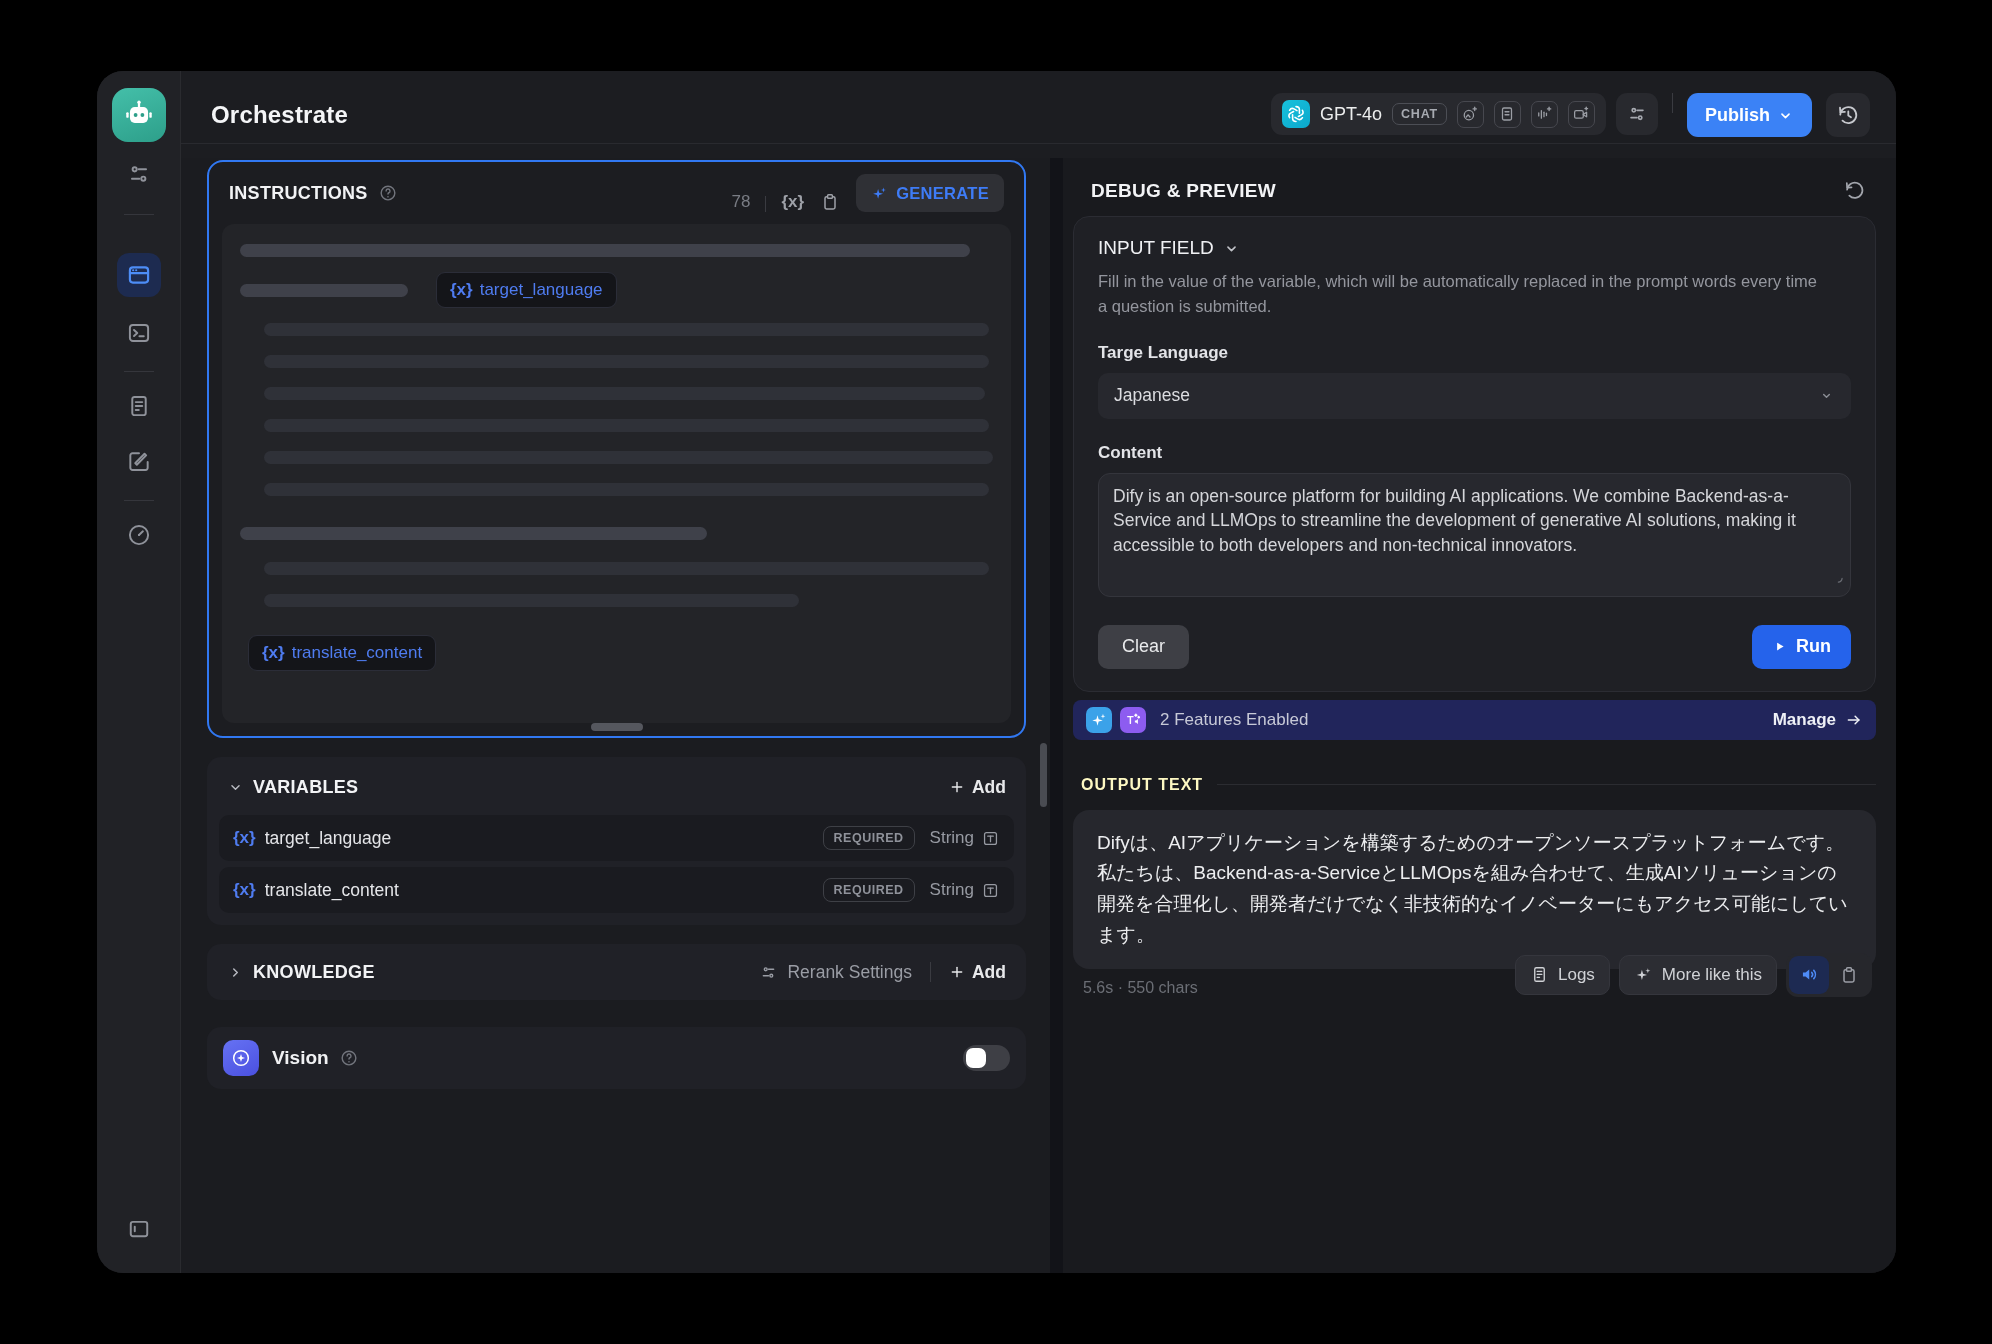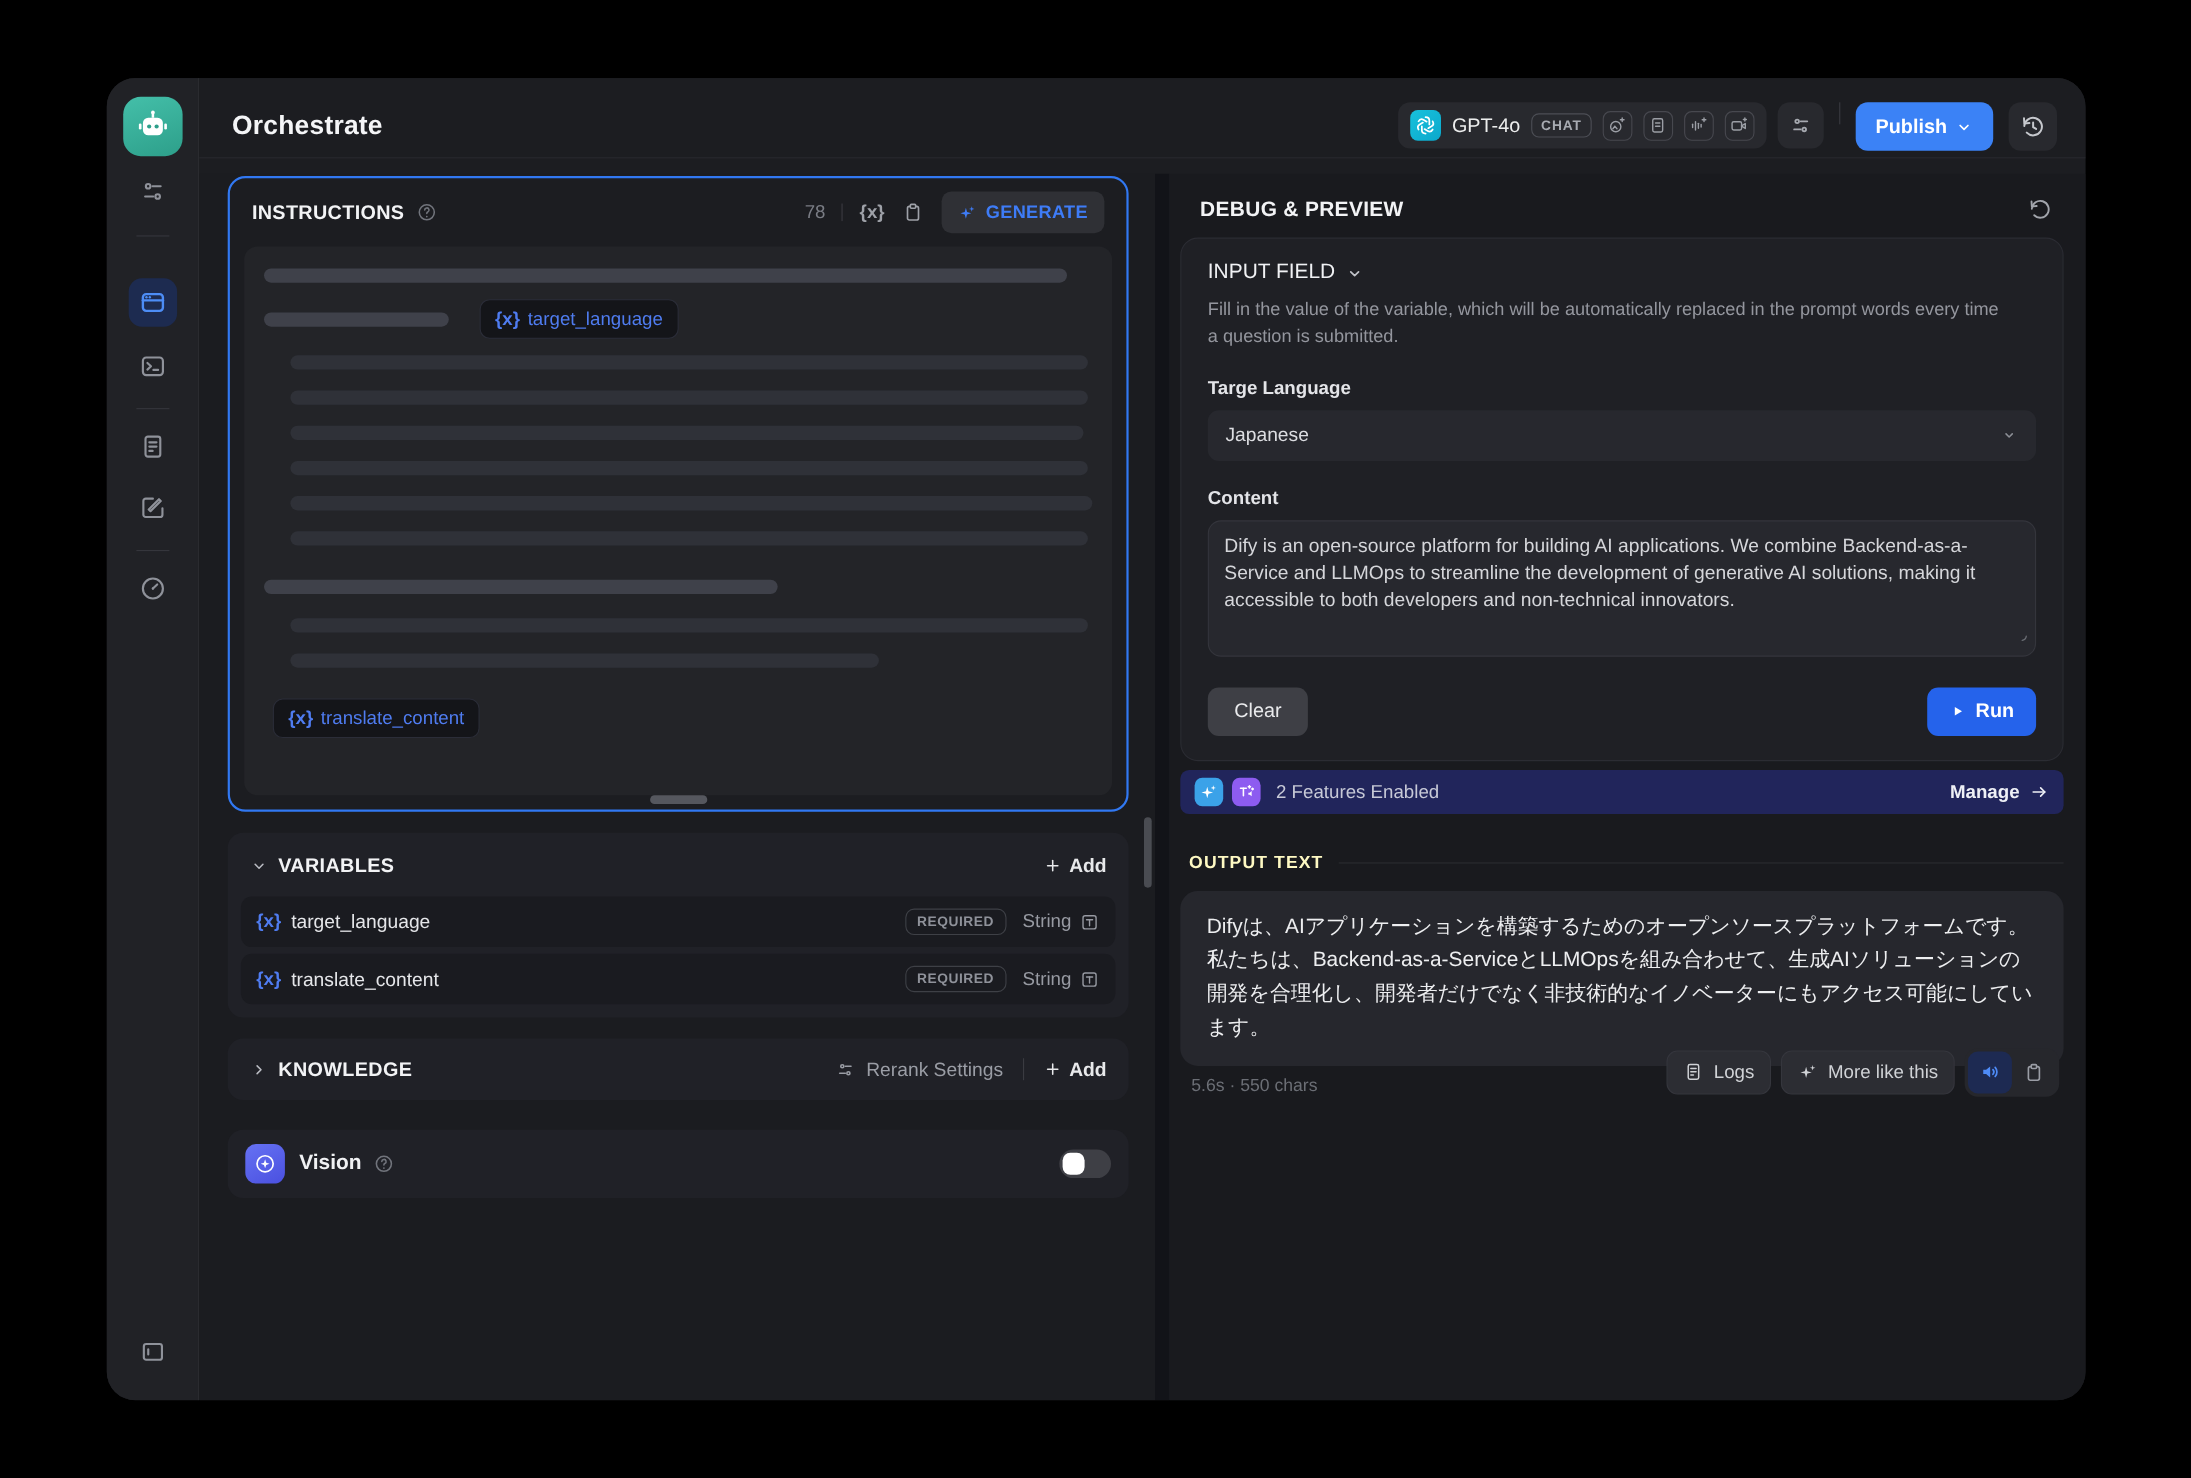--- a/index.html
+++ b/index.html
@@ -47,21 +47,21 @@
   .gutter{width:13px;background:#121318}
   .right-panel{flex:1;background:#191a1e;padding:0 20px 0 10px;position:relative}
   .scroll-thumb{position:absolute;right:3px;top:585px;width:7px;height:64px;border-radius:4px;background:#4a4c52}
   
   .instr-card{height:578px;border:2px solid #3178f2;border-radius:16px;background:#1c1d21;
     position:relative;display:flex;flex-direction:column}
   .instr-head{height:62px;flex:none;display:flex;align-items:center;padding:0 20px}
   .sec-title{font-size:18px;font-weight:700;color:#f2f3f5;letter-spacing:.3px}
   .help-ic{color:#71747c;margin-left:10px;display:flex}
   .help-ic svg{width:20px;height:20px}
-  .instr-head-right{margin-left:auto;display:flex;align-items:center}
+  .instr-head-right{margin-left:auto;display:flex;align-items:flex-end}
   .char-count{font-size:17px;color:#797c84}
   .mini-div{width:1px;height:16px;background:#3a3b41;margin:0 15px}
   .var-glyph-ic{font-size:17px;color:#9ea1a8;font-weight:600}
   .clip-ic{color:#9ea1a8;margin-left:16px;display:flex}
   .clip-ic svg{width:20px;height:20px}
   .generate-btn{margin-left:16px;height:38px;border-radius:9px;background:#2f3035;display:flex;align-items:center;
     gap:8px;padding:0 15px;color:#3e7cf7;font-size:16.5px;font-weight:700;letter-spacing:.3px}
   .generate-btn svg{width:17px;height:17px}
   .instr-body{flex:1;margin:0 13px 13px;background:#232428;border-radius:12px;padding:20px 18px;overflow:hidden}
   .sk{height:13px;border-radius:7px;background:#2f3138}

